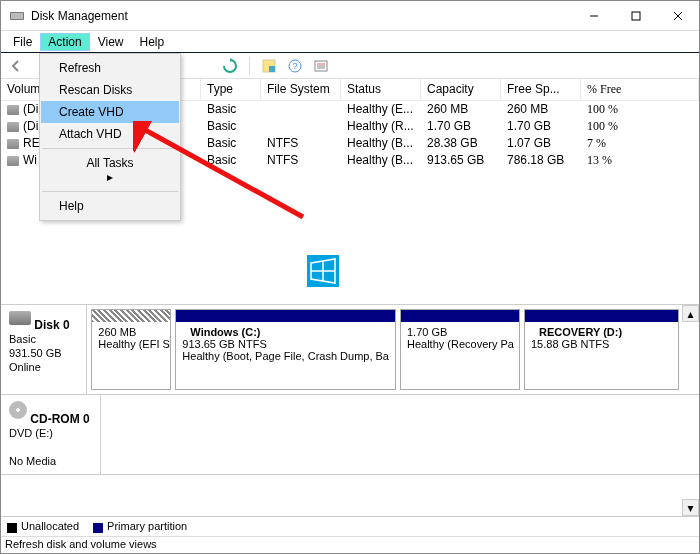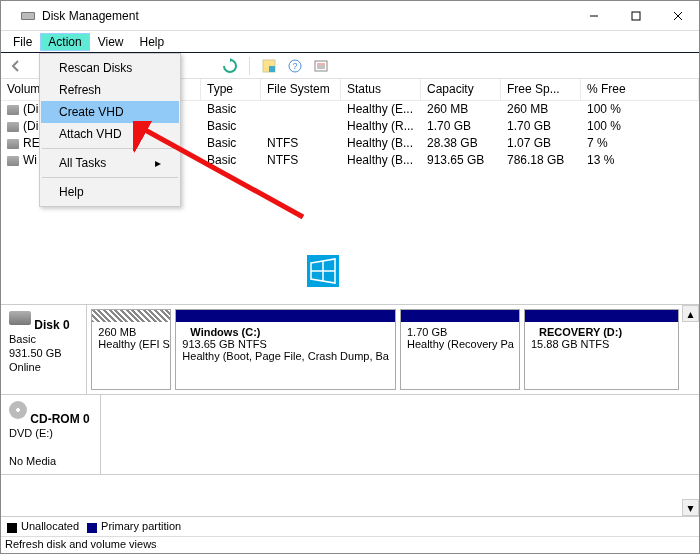--- a/index.html
+++ b/index.html
@@ -1,66 +1,66 @@
 <!DOCTYPE html>
 <html><head>
 <meta charset="utf-8">
 <style>
   * { box-sizing: border-box; margin: 0; padding: 0; }
   body { font-family: "Segoe UI", Tahoma, sans-serif; font-size: 12px; background: #fff; width: 700px; height: 554px; overflow: hidden; border: 1px solid #888; position: relative; }
-  .titlebar { height: 30px; display: flex; align-items: center; padding-left: 19px; border-bottom: 1px solid #ddd; }
+  .titlebar { height: 30px; display: flex; align-items: center; padding-left: 8px; border-bottom: 1px solid #ddd; }
   .titlebar .icon { width: 16px; height: 16px; margin-right: 6px; }
   .titlebar .title { flex: 1; font-size: 12px; }
   .winbtns { display: flex; }
   .winbtn { width: 42px; height: 30px; display: flex; align-items: center; justify-content: center; }
   .winbtn svg { width: 10px; height: 10px; }
   .menubar { height: 22px; display: flex; align-items: center; padding: 0 4px; border-bottom: 1px solid #0f172a; position: relative; }
   .menuitem { padding: 2px 8px; }
   .menuitem.active { background: #5eead4; border: 1px solid #99cfff; padding: 1px 7px; }
   .toolbar { height: 26px; display: flex; align-items: center; padding: 0 4px; border-bottom: 1px solid #e0e0e0; gap: 4px; }
   .tbtn { width: 22px; height: 22px; display: flex; align-items: center; justify-content: center; }
   .tsep { width: 1px; height: 18px; background: #ddd; margin: 0 4px; }
   .tbshape { width: 16px; height: 16px; }
   .dropdown { position: absolute; left: 38px; top: 52px; width: 142px; background: #f2f2f2; border: 1px solid #ccc; box-shadow: 2px 2px 4px rgba(0,0,0,0.2); z-index: 100; padding: 3px 1px; }
   .dropitem { padding: 4px 18px; }
   .dropitem.hl { background: #91c9f7; }
-  .dropitem.sub { display: flex; justify-content: space-between; align-items: center; }
+  .dropitem.sub { display: flex; justify-content: space-between; align-items: center; flex-direction: column; }
   .dropsep { height: 1px; background: #d0d0d0; margin: 3px 1px; }
   .content { display: flex; flex-direction: column; height: calc(100% - 30px - 22px - 26px - 17px); }
   .top-pane { height: 226px; overflow: hidden; border-bottom: 1px solid #ccc; position: relative; }
   .list-header { display: flex; height: 22px; border-bottom: 1px solid #eaeaea; background: #fff; }
   .list-header .col { border-right: 1px solid #eaeaea; padding: 3px 6px; overflow: hidden; white-space: nowrap; }
   .list-row { display: flex; height: 17px; }
   .list-row .col { padding: 1px 6px; overflow: hidden; white-space: nowrap; }
   .col-vol { width: 200px; }
   .col-type { width: 60px; }
   .col-fs { width: 80px; }
   .col-status { width: 80px; }
   .col-cap { width: 80px; }
   .col-free { width: 80px; }
-  .col-pfree { flex: 1; }
+  .col-pfree { flex: 1; font-family: Liberation Serif, serif; }
   .volicon { display: inline-block; width: 12px; height: 10px; background: linear-gradient(#b0b0b0,#888); border-radius: 1px; margin-right: 4px; vertical-align: middle; }
   .logo { position: absolute; left: 306px; top: 176px; width: 32px; height: 32px; background: #0099cc; }
   .logo svg { width: 32px; height: 32px; }
   .arrow { position: absolute; left: 132px; top: 120px; width: 180px; height: 100px; z-index: 150; pointer-events: none; }
   .bottom-pane { flex: 1; background: #fff; position: relative; overflow: hidden; }
   .scrollbtn { position: absolute; right: 0; width: 17px; height: 17px; background: #f0f0f0; border: 1px solid #ccc; display: flex; align-items: center; justify-content: center; }
   .disk-row { display: flex; height: 90px; border-bottom: 1px solid #ccc; }
   .disk-info { width: 100px; border-right: 1px solid #ccc; padding: 6px 8px; position: relative; }
   .disk-info .diskicon { display: inline-block; width: 22px; height: 14px; background: linear-gradient(#b0b0b0,#777); border-radius: 2px; margin-bottom: 4px; }
   .disk-info .cdicon { display: inline-block; width: 18px; height: 18px; background: radial-gradient(circle, #fff 0 2px, #bbb 2px 9px); border-radius: 50%; margin-bottom: 4px; }
   .disk-title { font-weight: bold; font-size: 12px; margin-top: 35px; }
   .disk-sub { font-size: 11px; }
   .parts { flex: 1; display: flex; gap: 4px; padding: 4px 20px 4px 4px; }
   .part { border: 1px solid #aaa; display: flex; flex-direction: column; }
   .part-head { height: 12px; background: #000080; }
   .part-head.hatched { background: repeating-linear-gradient(45deg, #888 0 2px, #fff 2px 4px); }
   .part-body { padding: 4px 6px; font-size: 11px; overflow: hidden; white-space: nowrap; flex: 1; }
   .part-body .pt { font-weight: bold; margin-left: 8px; }
-  .legend { height: 20px; border-top: 1px solid #ccc; display: flex; align-items: center; padding: 0 6px; gap: 8px; font-size: 11px; }
+  .legend { height: 20px; border-top: 1px solid #ccc; display: flex; align-items: center; padding: 0 6px; gap: 14px; font-size: 11px; }
   .legbox { display: inline-block; width: 10px; height: 10px; margin-right: 4px; vertical-align: middle; }
   .statusbar { position: absolute; bottom: 0; left: 0; right: 0; height: 17px; border-top: 1px solid #ddd; padding: 1px 4px; font-size: 11px; background: #fff; }
 </style>
 </head>
 <body>
 
 <div class="titlebar">
   <span class="icon">
     <svg viewBox="0 0 16 16">
         <rect x="1" y="4" width="14" height="8" rx="1" fill="#777"></rect>
@@ -131,22 +131,22 @@
       <svg class="tbshape" viewBox="0 0 16 16">
         <rect x="2" y="3" width="12" height="10" fill="#fff" stroke="#888"></rect>
         <line x1="4" y1="6" x2="12" y2="6" stroke="#d66"></line>
         <line x1="4" y1="8" x2="12" y2="8" stroke="#888"></line>
         <line x1="4" y1="10" x2="12" y2="10" stroke="#888"></line>
       </svg>
     </div>
 </div>
 
 <div class="dropdown">
+  <div class="dropitem">Refresh</div>
   <div class="dropitem">Rescan Disks</div>
-  <div class="dropitem">Refresh</div>
   <div class="dropitem hl">Create VHD</div>
   <div class="dropitem">Attach VHD</div>
   <div class="dropsep"></div>
   <div class="dropitem sub">
       <span>All Tasks</span>
       <span>▸</span>
     </div>
   <div class="dropsep"></div>
   <div class="dropitem">Help</div>
 </div>

